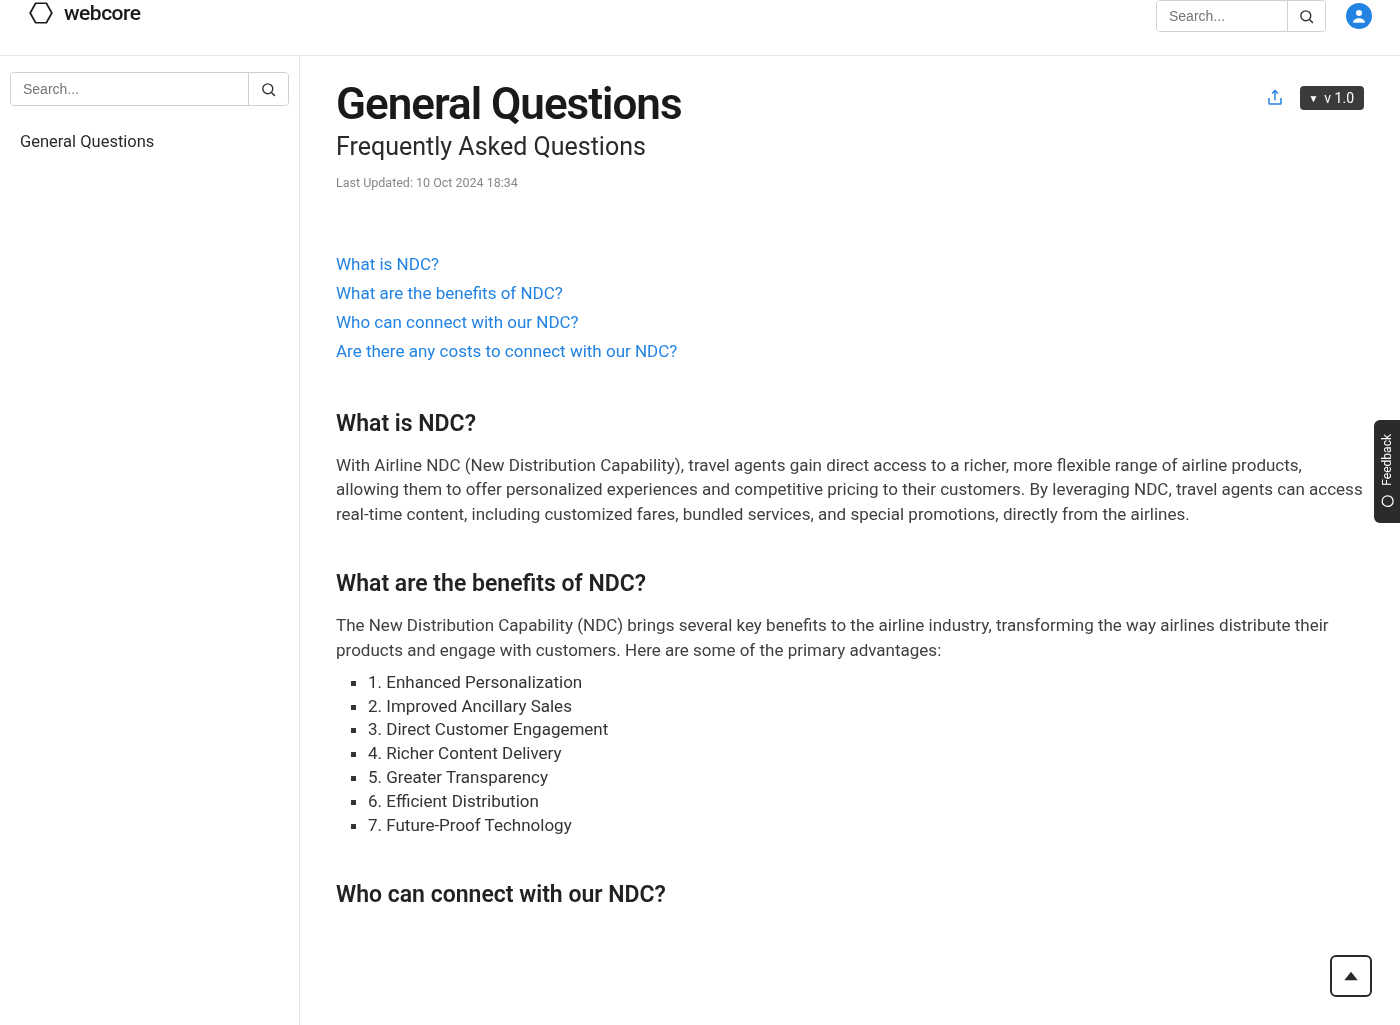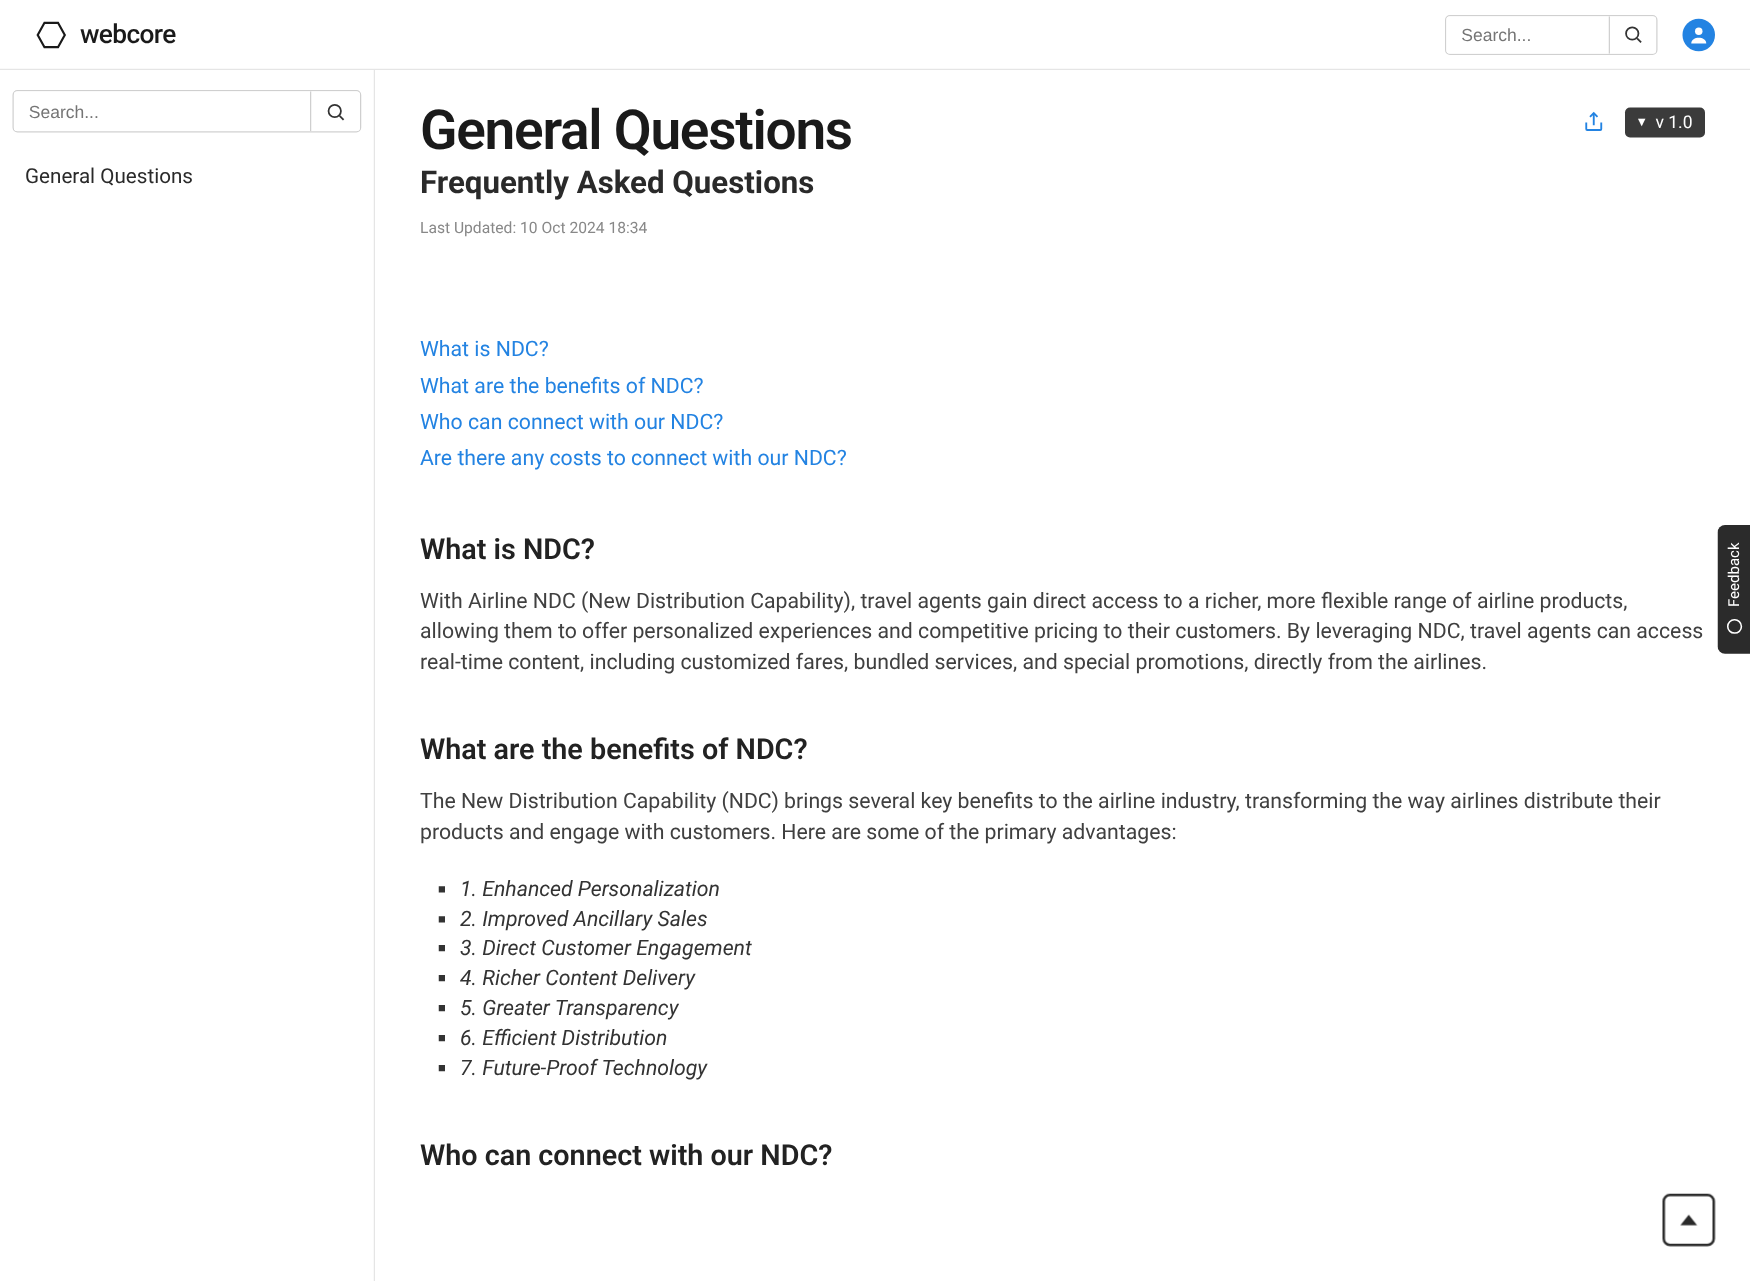--- a/index.html
+++ b/index.html
@@ -11,21 +11,21 @@
   height: 1025px;
   overflow: hidden;
   position: relative;
 }
 
 
 .header {
   height: 56px;
   border-bottom: 1px solid #e5e5e5;
   display: flex;
-  align-items: center;
+  align-items: flex-start;
   padding: 0 28px 0 28px;
   justify-content: space-between;
 }
 .logo-wrap {
   display: flex;
   align-items: center;
   gap: 10px;
 }
 .hex-icon {
   width: 26px;
@@ -157,29 +157,29 @@
   display: flex;
   align-items: center;
   gap: 6px;
   cursor: pointer;
 }
 .version-badge .caret {
   font-size: 10px;
 }
 .subtitle {
   font-size: 25px;
-  font-weight: 700;
+  font-weight: 400;
   color: #2a2a2a;
   margin-top: 2px;
 }
 .updated {
   font-size: 12.5px;
   color: #888;
   margin-top: 14px;
-  margin-bottom: 76px;
+  margin-bottom: 60px;
 }
 .toc a {
   display: block;
   color: #2383e2;
   font-size: 17px;
   text-decoration: none;
   line-height: 1.7;
 }
 .section-h {
   font-size: 23px;
@@ -189,22 +189,21 @@
   margin-bottom: 16px;
 }
 .para {
   font-size: 17px;
   color: #404040;
   line-height: 1.45;
 }
 .benefits {
   list-style: square;
   padding-left: 32px;
-  margin-top: 22px;
-  font-style: italic;
+  margin-top: 8px;
 }
 .benefits li {
   font-size: 17px;
   color: #333;
   line-height: 1.4;
 }
 
 
 .feedback-tab {
   position: fixed;

